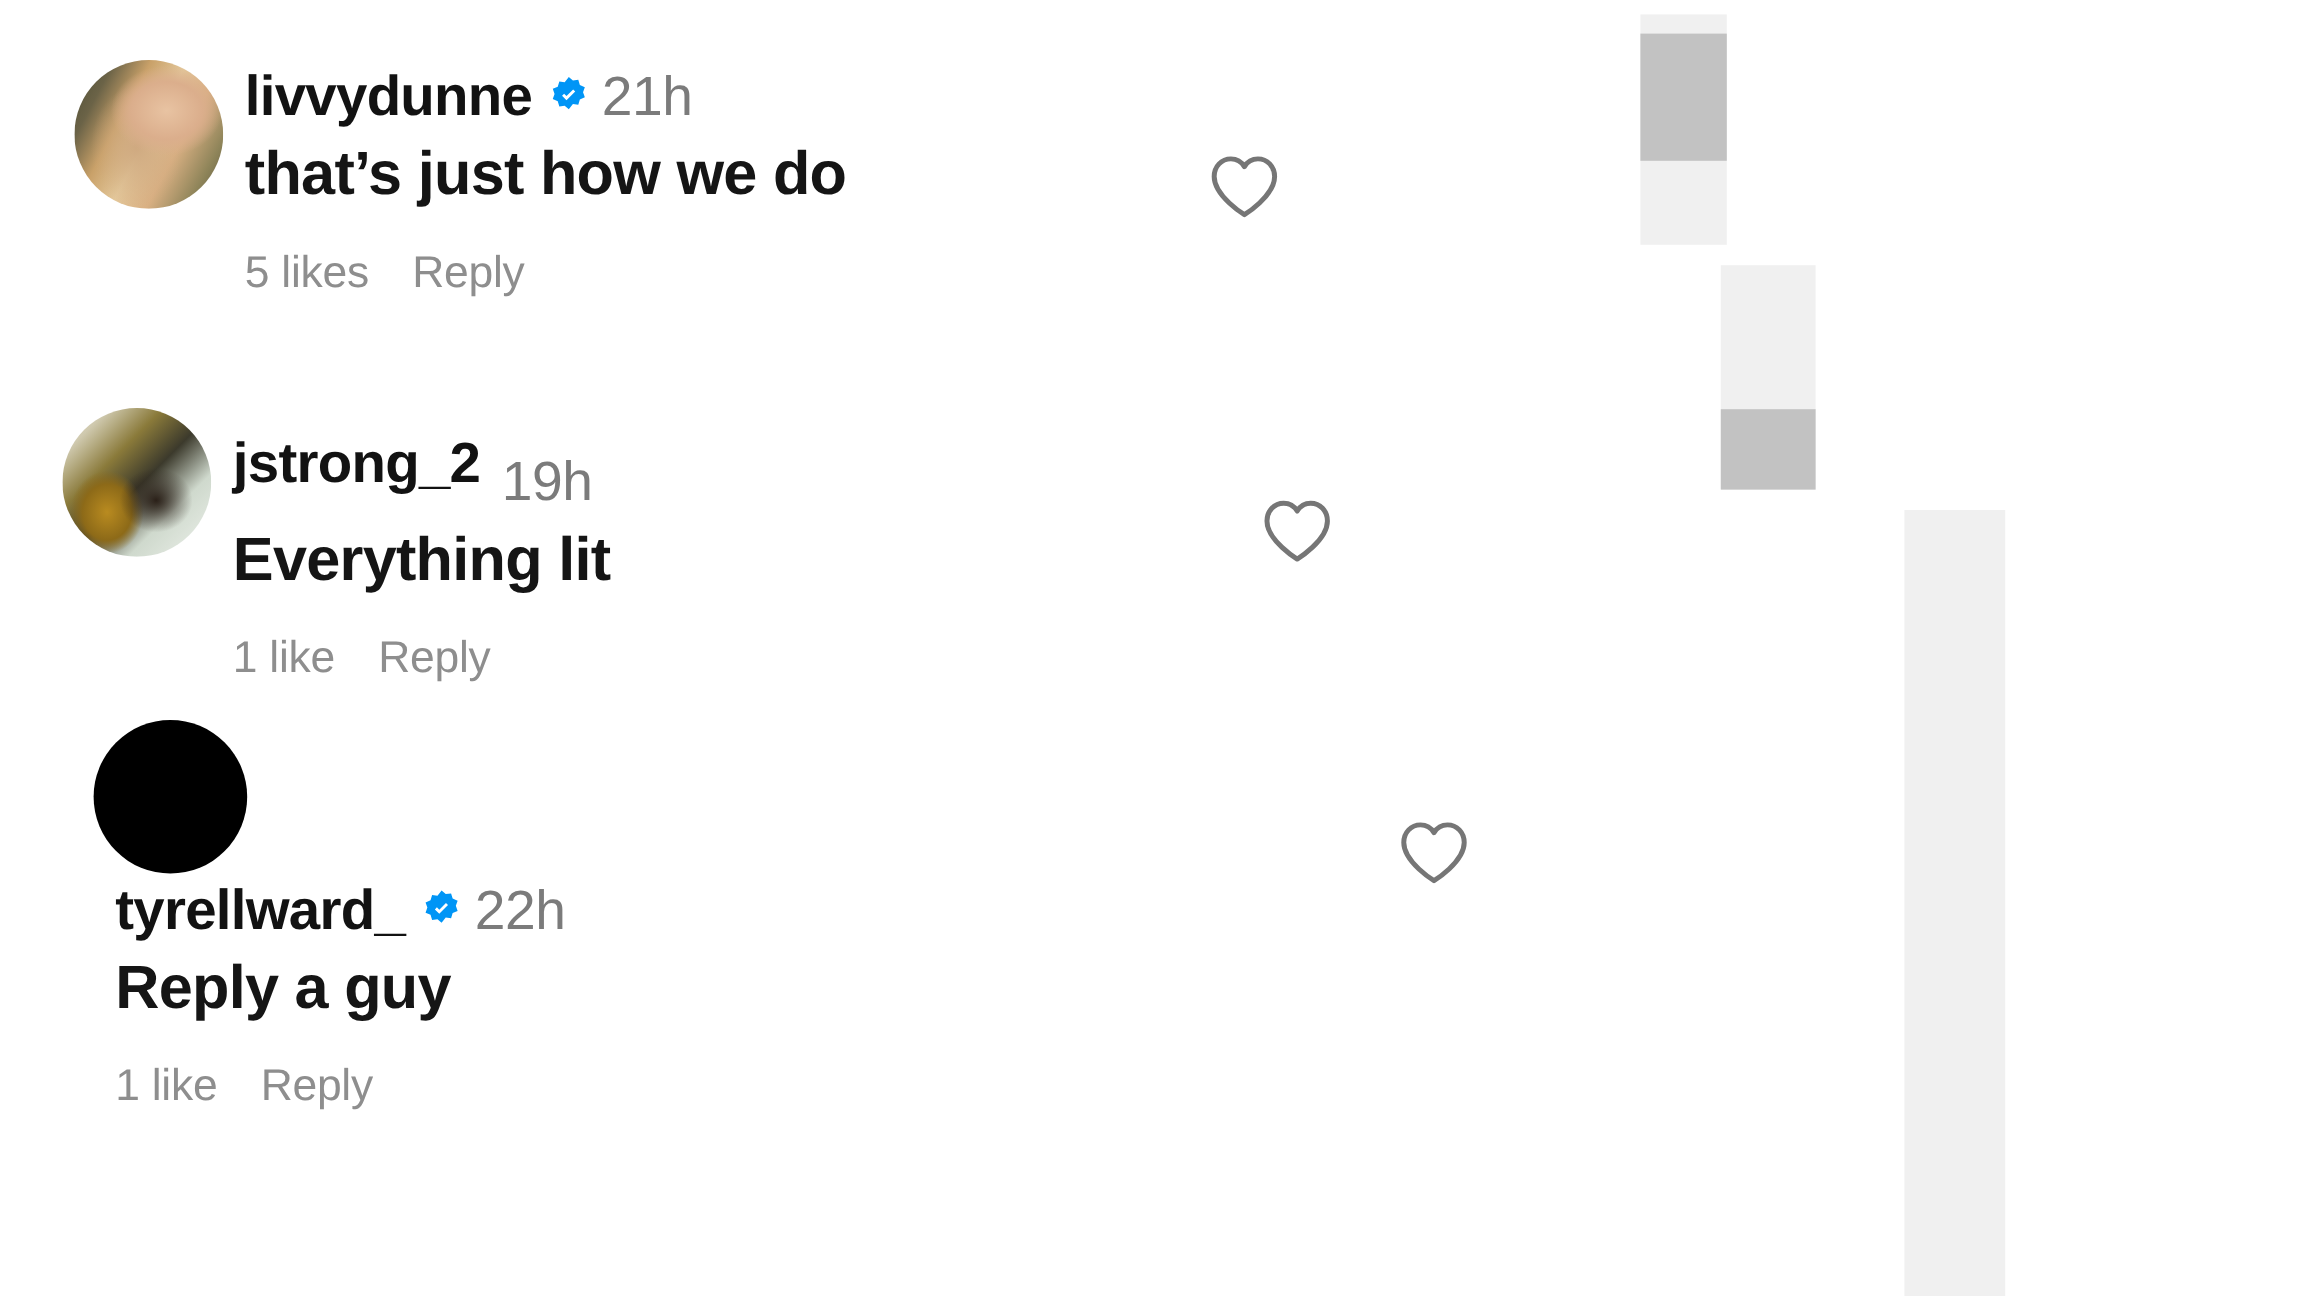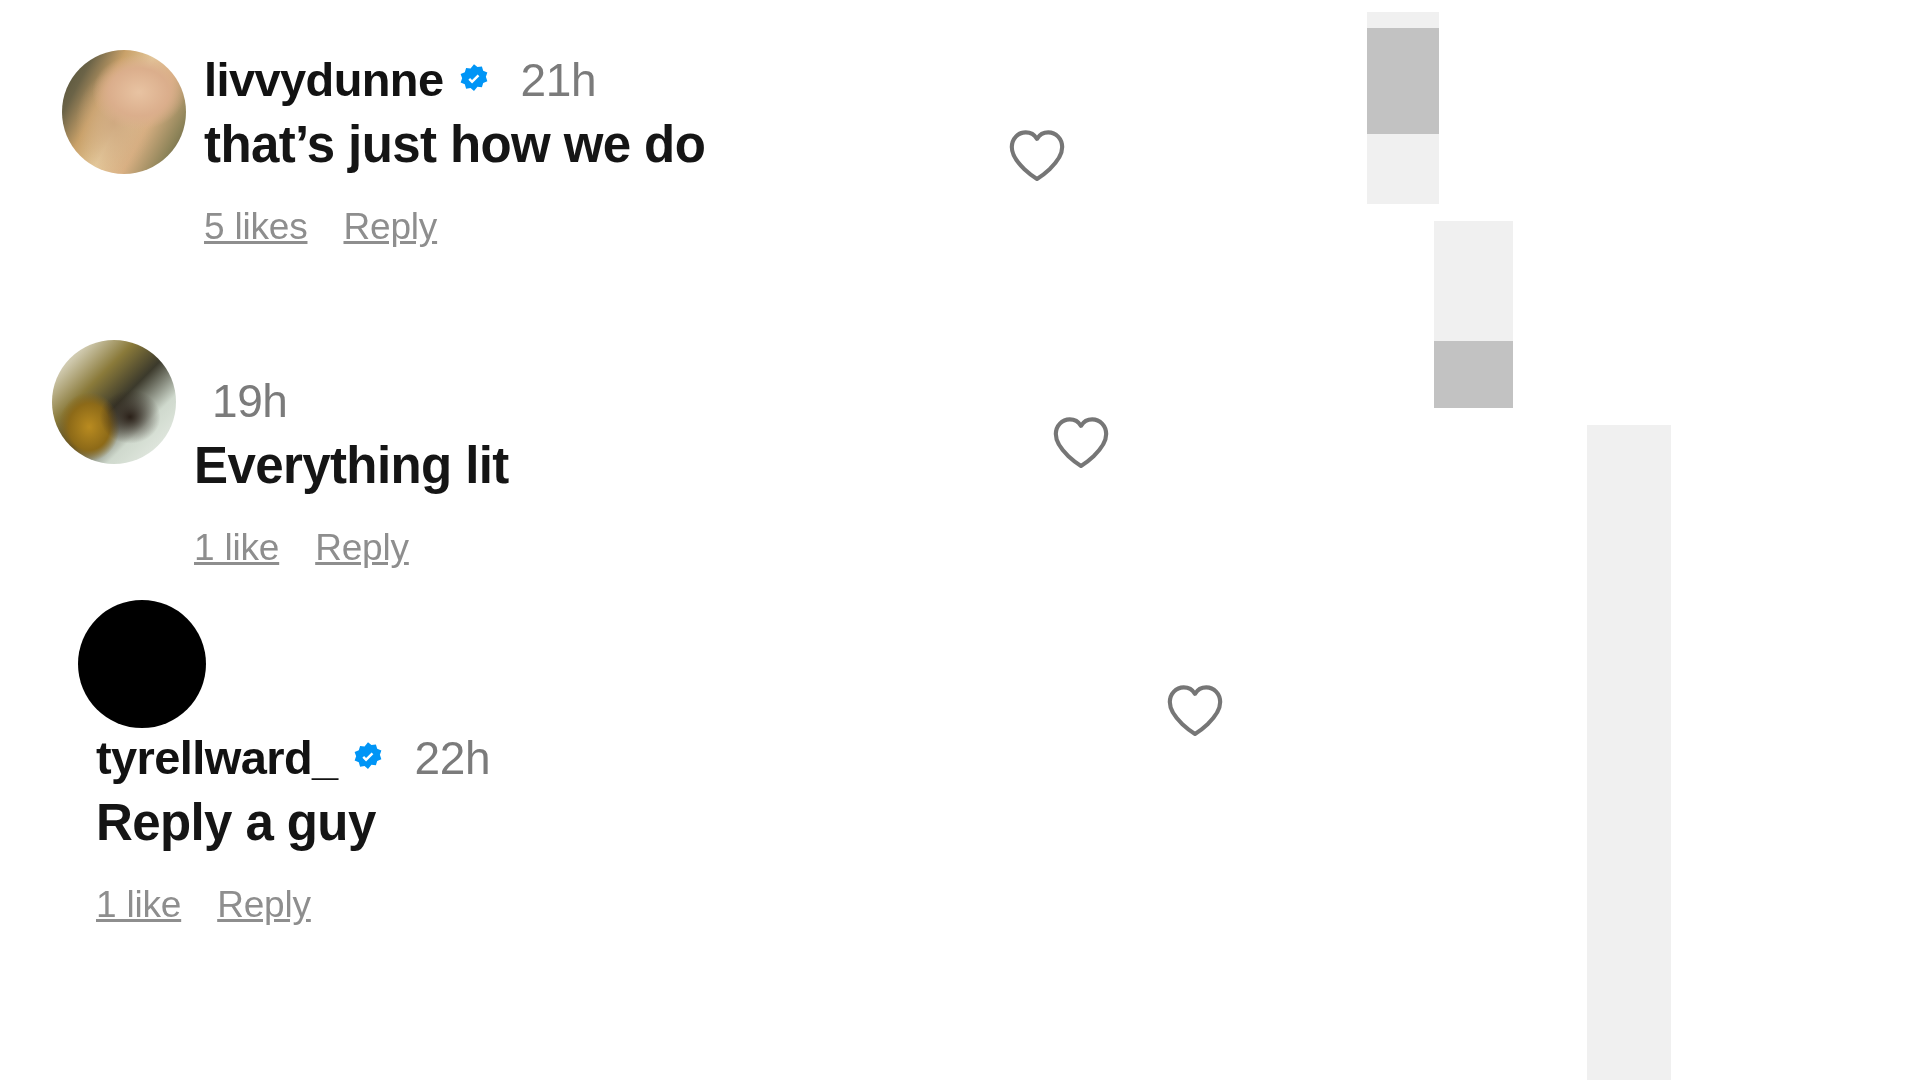--- a/index.html
+++ b/index.html
@@ -96,21 +96,20 @@
     position: relative;
     flex: 0 0 auto;
   }
   .verified-badge svg { display: block; }
 
   .timestamp {
     font-size: 46px;
     font-weight: 400;
     color: #7b7b7b;
     letter-spacing: -0.4px;
-    margin-left: 19px;
   }
 
   .comment-text {
     font-size: 51px;
     font-weight: 700;
     color: #151515;
     letter-spacing: -0.6px;
     margin-top: 14px;
     line-height: 1.08;
     white-space: nowrap;
@@ -121,21 +120,20 @@
     display: flex;
     align-items: center;
     white-space: nowrap;
   }
   .meta-likes,
   .meta-reply {
     font-size: 37px;
     color: #8e8e8e;
     letter-spacing: -0.2px;
     line-height: 1;
-    text-decoration: underline;
   }
   .meta-reply {
     margin-left: 36px;
     font-weight: 400;
   }
 
   
   .heart-btn {
     position: absolute;
     width: 62px;
@@ -191,20 +189,21 @@
           <span class="meta-likes">5 likes</span>
           <span class="meta-reply">Reply</span>
         </div>
       </div>
     </div>
 
     <div class="comment comment-2">
       <div class="avatar avatar-2"></div>
       <div class="comment-body">
         <div class="comment-head">
+          <span class="username">jstrong_2</span>
           <span class="timestamp" style="margin-left:18px;margin-top:32px;">19h</span>
         </div>
         <div class="comment-text">Everything lit</div>
         <div class="comment-meta">
           <span class="meta-likes">1 like</span>
           <span class="meta-reply">Reply</span>
         </div>
       </div>
     </div>
 

